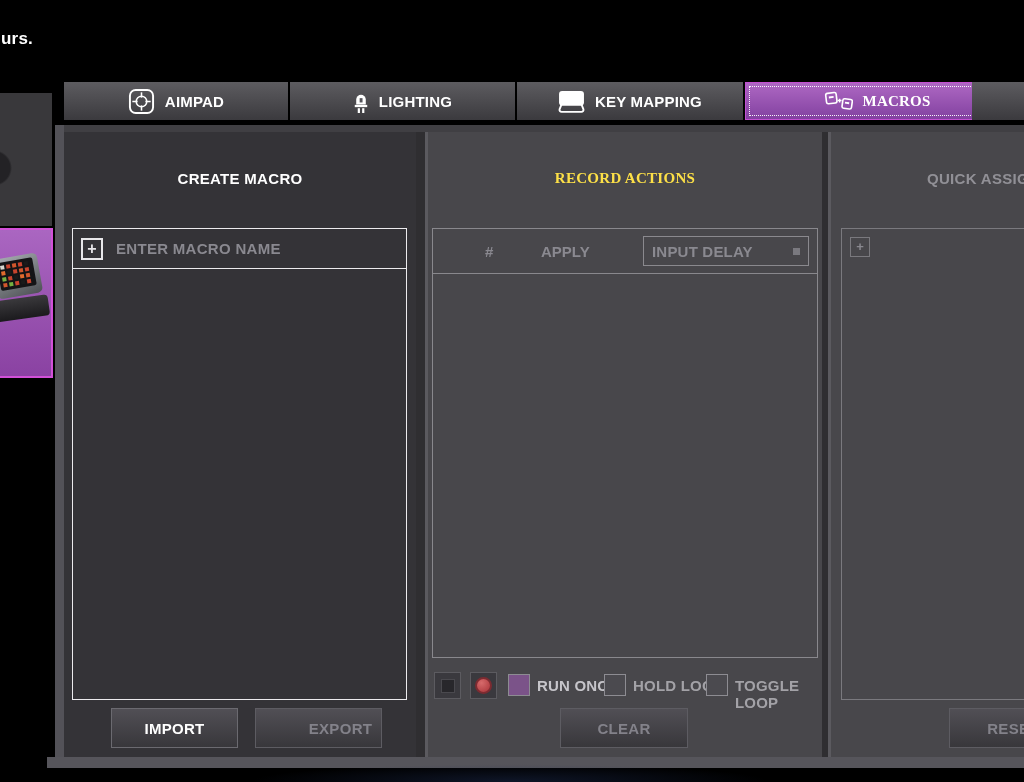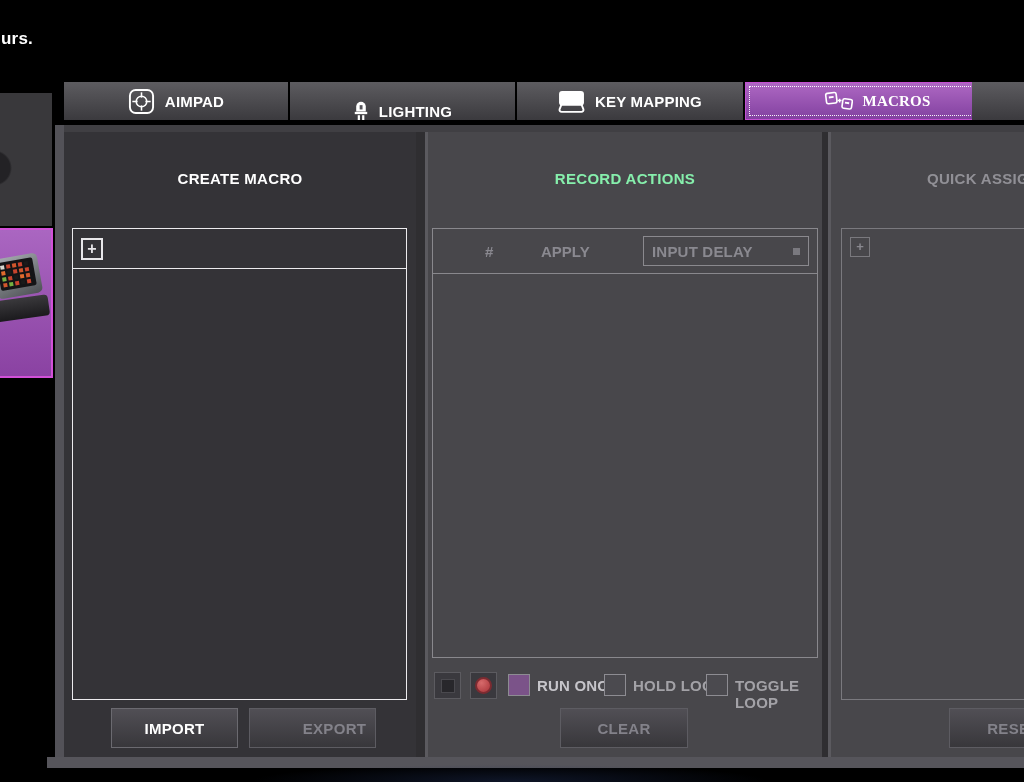--- a/index.html
+++ b/index.html
@@ -44,21 +44,21 @@
   .bottom-strip{ left:47px; top:757px; width:977px; height:11px; background:#56555b; }
   .glow { left:250px; top:764px; width:520px; height:34px;
           background:radial-gradient(ellipse at center, rgba(28,42,78,.5), transparent 70%); }
 
   
   .panel { top:132px; height:625px; }
   .panel-create { left:64px; width:352px; background:#343337; }
   .panel-record { left:425px; width:397px; background:#48474b; border-left:3px solid #5b5a5f; }
   .panel-quick  { left:828px; width:400px; background:#48474b; border-left:3px solid #5b5a5f; }
   .panel-title  { top:38px; left:0; width:100%; text-align:center; font-size:15px; font-weight:bold; letter-spacing:.3px; }
-  .title-white { color:#fff; } .title-gray { color:#86efac; }
+  .title-white { color:#fff; } .title-gray { color:#fde047;font-family:Liberation Serif, serif; }
 
   
   .macro-box { left:8px; top:96px; width:335px; height:472px; border:1px solid #ecebee; }
   .macro-input-row { height:40px; border-bottom:1px solid #ecebee; display:flex; align-items:center; padding-left:8px; }
   .add-btn { width:22px; height:22px; border:2px solid #e8e7ea; color:#e8e7ea; font-size:16px; line-height:18px;
              text-align:center; font-weight:bold; background:transparent; cursor:pointer; flex:0 0 auto; }
   .macro-name-input { margin-left:13px; flex:1; background:transparent; border:none; outline:none;
              color:#d5d4d8; font-family:"Liberation Sans",sans-serif; font-size:15px; font-weight:bold; letter-spacing:.3px; }
   .macro-name-input::placeholder { color:#8a8990; opacity:1; }
 
@@ -114,21 +114,21 @@
     <rect x="2" y="2" width="24" height="24" rx="6" fill="none" stroke="#fff" stroke-width="2"></rect>
     <circle cx="14" cy="14" r="5.5" fill="none" stroke="#fff" stroke-width="1.6"></circle>
     <line x1="14" y1="4.5" x2="14" y2="10" stroke="#fff" stroke-width="1.6"></line>
     <line x1="14" y1="18" x2="14" y2="23.5" stroke="#fff" stroke-width="1.6"></line>
     <line x1="4.5" y1="14" x2="10" y2="14" stroke="#fff" stroke-width="1.6"></line>
     <line x1="18" y1="14" x2="23.5" y2="14" stroke="#fff" stroke-width="1.6"></line>
   </svg>
   <span>AIMPAD</span>
 </div>
 
-<div class="abs tab" style="left:282px;width:225px;align-items:flex-end;">
+<div class="abs tab" style="left:282px;width:225px;">
   <svg width="16" height="23" viewBox="0 0 16 24">
     <path d="M3 10 a5 5 0 0 1 10 0 v5 h-10 z" fill="#fff"></path>
     <rect x="1.5" y="15.5" width="13" height="2.4" fill="#fff"></rect>
     <rect x="4.6" y="19" width="2.3" height="5" fill="#fff"></rect>
     <rect x="9.2" y="19" width="2.3" height="5" fill="#fff"></rect>
     <rect x="6.6" y="8.5" width="3" height="4.5" fill="#55545a"></rect>
   </svg>
   <span>LIGHTING</span>
 </div>
 
@@ -164,26 +164,27 @@
 <div class="abs left-strip"></div>
 <div class="abs bottom-strip"></div>
 <div class="abs glow"></div>
 
 <div class="abs panel panel-create">
   <div class="abs panel-title title-white">CREATE MACRO</div>
 
   <div class="abs macro-box">
     <div class="macro-input-row">
       <button class="add-btn">+</button>
+      <input class="macro-name-input" type="text" placeholder="ENTER MACRO NAME" style="">
     </div>
     <div></div>
   </div>
 
   <button class="btn abs" style="left:47px;top:576px;">IMPORT</button>
-  <button class="btn btn-dim abs" style="left:185px;top:576px;padding-left:44px;">EXPORT</button>
+  <button class="btn btn-dim abs" style="left:191px;top:576px;padding-left:44px;">EXPORT</button>
 </div>
 
 <div class="abs panel panel-record">
   <div class="abs panel-title title-gray">RECORD ACTIONS</div>
 
   <div class="abs ra-table">
     <div class="ra-head">
       <span class="ra-col ra-col-num">#</span>
       <span class="ra-col ra-col-action">APPLY</span>
       <div class="ra-select">

